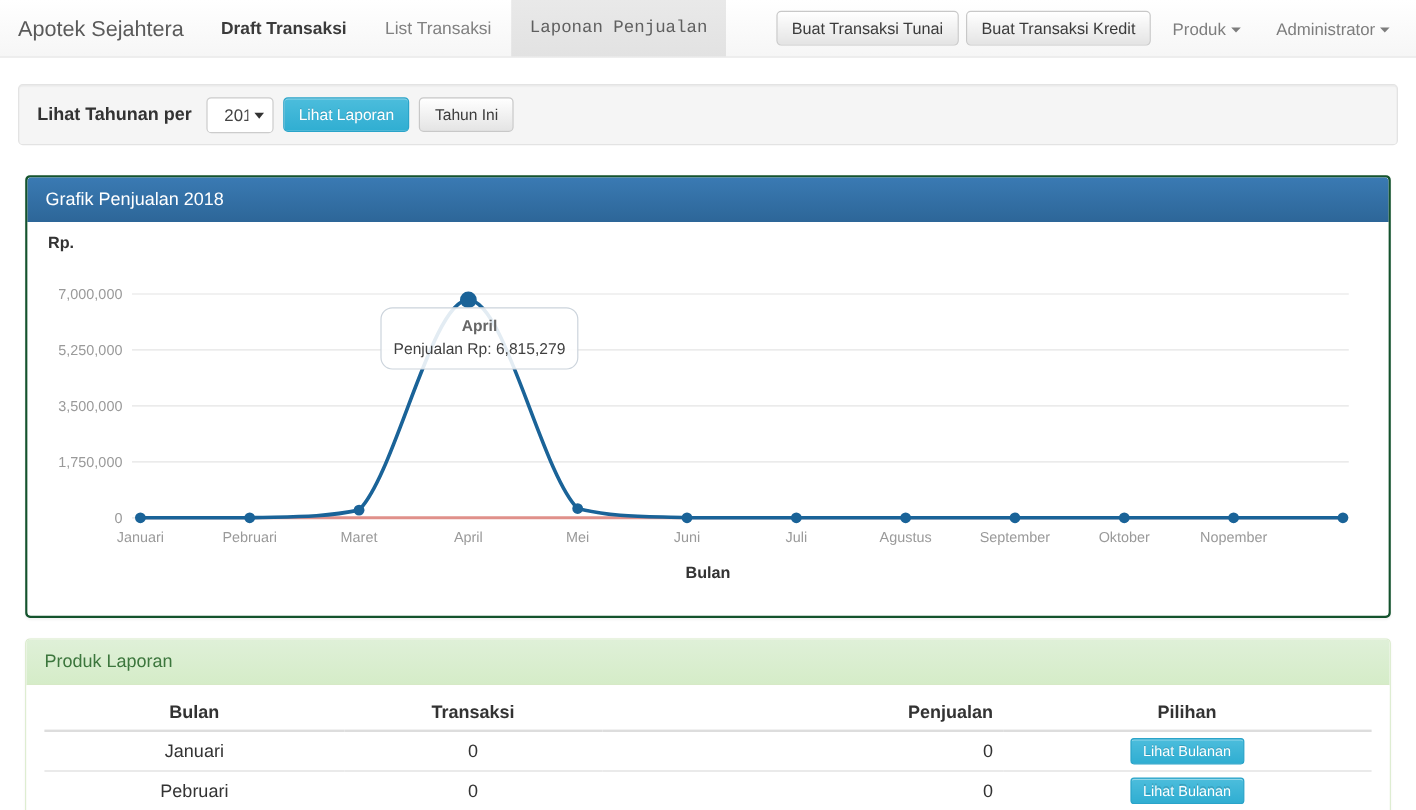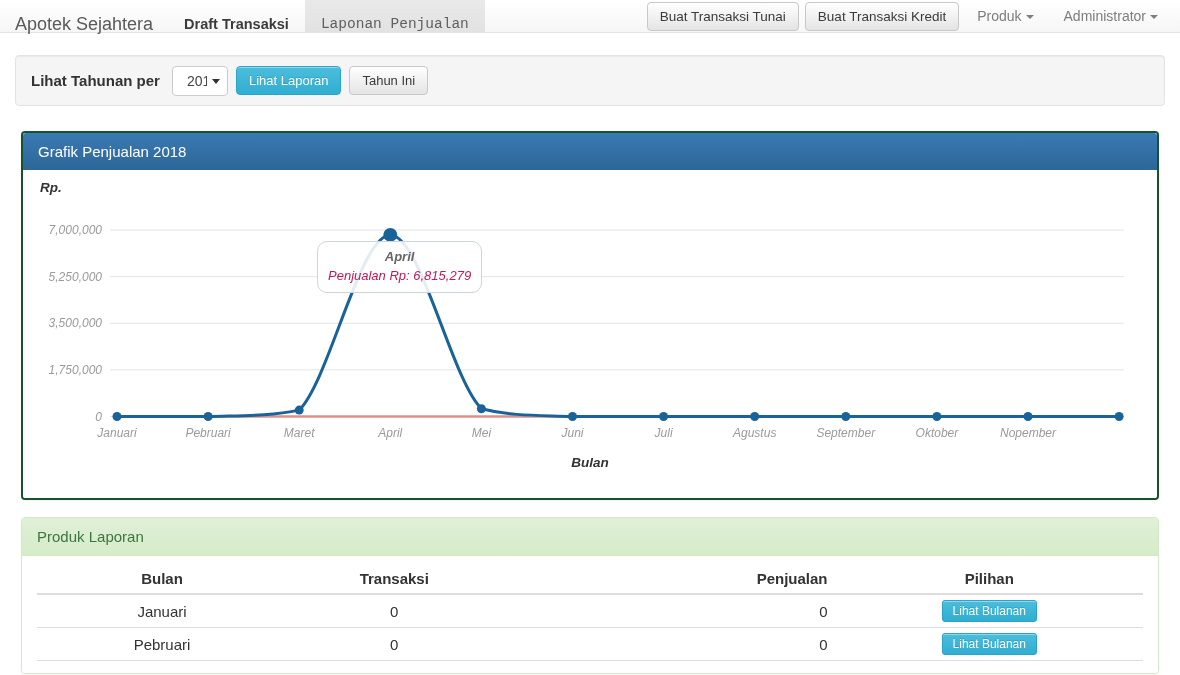--- a/index.html
+++ b/index.html
@@ -1,20 +1,20 @@
 <!DOCTYPE html>
 <html><head>
 <meta charset="utf-8">
 <style>
   * { margin:0; padding:0; box-sizing:border-box; }
   html,body { width:1180px; height:675px; overflow:hidden; background:#fff;
     font-family:"Liberation Sans", sans-serif; color:#333; }
 
   
-  .navbar { display:flex; align-items:stretch; height:33px;
+  .navbar { display:flex; align-items:stretch; height:48px;
     background:linear-gradient(to bottom,#ffffff,#f6f6f6);
     border-bottom:1px solid #e3e3e3; }
   .brand { line-height:48px; padding:0 15px; font-size:18px; color:#5a5a5a;
     text-decoration:none; white-space:nowrap; }
   .nav-link { line-height:48px; padding:0 16px; font-size:14.5px; color:#818181;
     text-decoration:none; white-space:nowrap; }
   .nav-link.strong { color:#3b3b3b; font-weight:bold; }
   .nav-link.active { background:linear-gradient(to bottom,#e9e9e9,#e2e2e2);
     color:#5f5f5f;font-family:Liberation Mono, monospace; }
   .nav-right { margin-left:auto; display:flex; align-items:center; gap:6px;
@@ -51,33 +51,33 @@
   .btn-filter { padding:6px 12px; font-size:13px; }
 
   
   .panel { border-radius:4px; margin:0 6px 17px;
     box-shadow:0 1px 2px rgba(0,0,0,.05); }
   .panel-chart { border:2px solid #14532d; }
   .panel-chart .panel-heading { background:linear-gradient(to bottom,#3a7ab3,#2d6698);
     color:#fff; font-size:15px; padding:10px 15px;
     border-radius:3px 3px 0 0; }
   .panel-body { padding:8px 15px 12px; background:#fff; border-radius:0 0 3px 3px; }
-  .panel-chart .panel-body { height:328px;font-style:italic; }
+  .panel-chart .panel-body { height:328px; }
 
   .rp-label { font-size:13.5px; font-weight:bold; color:#333; margin:2px 0 2px 2px; }
   .chart-area { position:relative; width:1108px; height:252px; }
   .bulan-label { text-align:center; font-size:13.5px; font-weight:bold;
     color:#333; margin-top:6px; }
 
   .chart-tooltip { position:absolute; left:279px; top:44px; min-width:146px;
     background:rgba(255,255,255,.88); border:1px solid #ccd4dc;
     border-radius:10px; padding:7px 10px 9px; text-align:center; }
   .chart-tooltip .tt-title { font-size:13px; font-weight:bold; color:#666;
     margin-bottom:4px; }
-  .chart-tooltip .tt-value { font-size:13px; color:#be185d; white-space:nowrap; }
+  .chart-tooltip .tt-value { font-size:13px; color:#404040; white-space:nowrap; }
 
   .panel-detail { border:1px solid #d6e9c6; margin-bottom:0; }
   .panel-detail .panel-heading { background:linear-gradient(to bottom,#dff0d8,#d5ecc8);
     color:#3c763d; font-size:15px; padding:10px 15px;
     border-bottom:1px solid #d6e9c6; border-radius:3px 3px 0 0; }
 
   
   .detail-table { width:100%; border-collapse:collapse; font-size:15px; }
   .detail-table th { font-weight:bold; padding:6px 8px;
     border-bottom:2px solid #ddd; }
@@ -88,20 +88,21 @@
   .col-penjualan { width:30.2%; text-align:right; }
   .col-pilihan { width:27.8%; text-align:center; }
   .btn-sm { padding:3px 10px; font-size:12px; border-radius:3px; }
 </style>
 </head>
 <body>
 
 <nav class="navbar">
   <a class="brand" href="#">Apotek Sejahtera</a>
   <a class="nav-link strong" href="#">Draft Transaksi</a>
+  <a class="nav-link" href="#">List Transaksi</a>
   <a class="nav-link active" href="#">Laponan Penjualan</a>
   <div class="nav-right">
     <button class="btn">Buat Transaksi Tunai</button>
     <button class="btn">Buat Transaksi Kredit</button>
     <a class="dropdown-toggle" href="#"><span>Produk</span><span class="caret"></span></a>
     <a class="dropdown-toggle" href="#"><span>Administrator</span><span class="caret"></span></a>
   </div>
 </nav>
 
 <div class="main">

